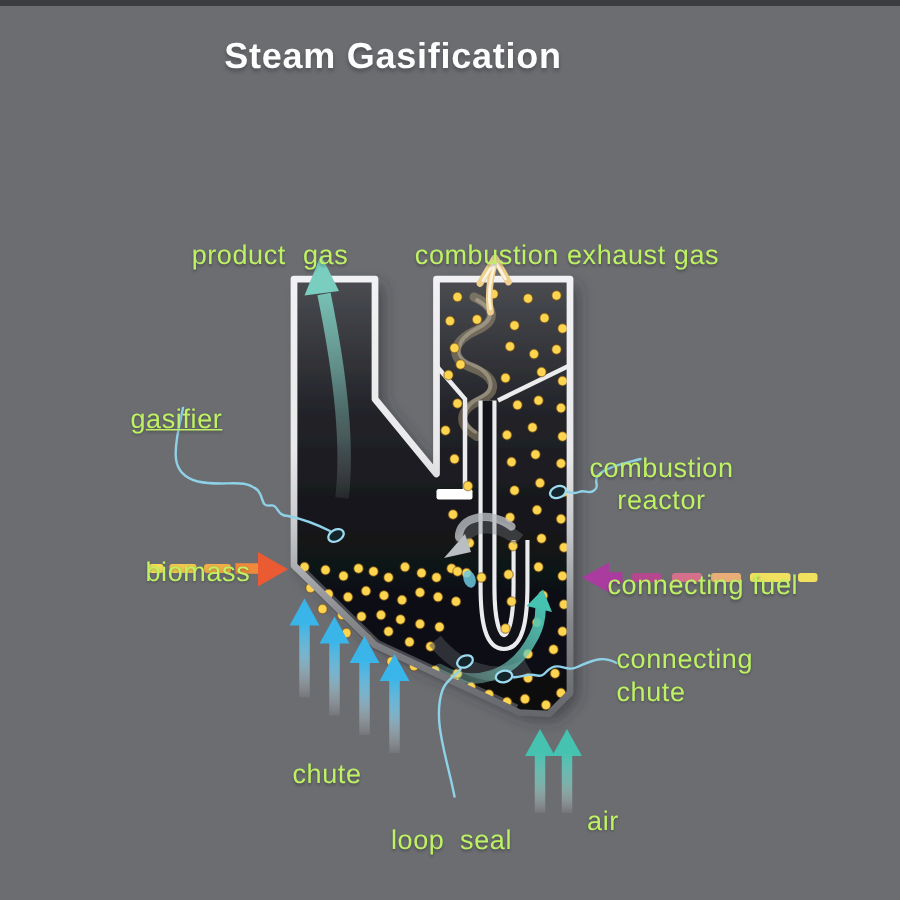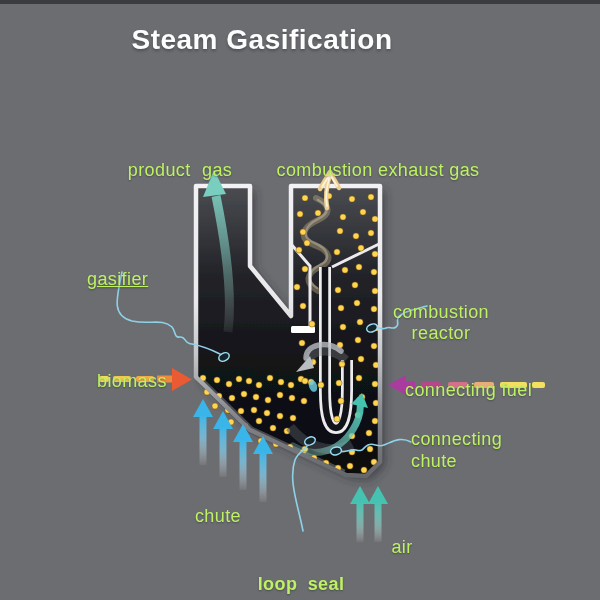--- a/index.html
+++ b/index.html
@@ -1,21 +1,21 @@
 <!DOCTYPE html>
 <html style="--background: #6b6d71; --vessel-dark: #121318; --outline-white: #ededef; --particle-yellow: #ffd54f; --steam-blue: #39b5e9; --air-teal: #46c2b1; --product-gas-teal: #79cec0; --exhaust-cream: #eecf8e; --biomass-orange: #ea5a33; --biomass-yellow: #f3df58; --fuel-magenta: #a93c9e; --fuel-yellow: #f2e15e; --leader-blue: #8fd2e8;"><head>
 <meta charset="utf-8">
 <style>
   html,body{margin:0;padding:0;background:#4a4b4e;}
   .canvas{position:relative;width:600px;height:600px;overflow:hidden;
           background:var(--background,#6b6d71);
           font-family:"Liberation Sans",sans-serif;}
   .top-strip{position:absolute;top:0;left:0;width:600px;height:4px;background:#3b3c40;}
   .title{position:absolute;top:24px;left:32px;width:460px;margin:0;text-align:center;
-         font-size:28px;font-weight:700;letter-spacing:.5px;color:#fdfdfe;
+         font-size:24px;font-weight:700;letter-spacing:.5px;color:#fdfdfe;
          text-shadow:0 2px 3px rgba(0,0,0,.28);}
   .lbl{position:absolute;color:#bef264;font-size:18px;font-weight:400;letter-spacing:.4px;
        text-shadow:0 1px 2px rgba(0,0,0,.32);white-space:nowrap;margin-top:20px;}
   .center{text-align:center;}
   .right{text-align:center;}
   svg{position:absolute;top:0;left:0;}
   .dot{fill:var(--particle-yellow,#ffd54f);stroke:rgba(120,80,20,.5);stroke-width:1;}
   .leader{fill:none;stroke:var(--leader-blue,#8fd2e8);stroke-width:1.6;stroke-linecap:round;}
   .marker{fill:#14242b;stroke:#9ddcf0;stroke-width:1.5;}
   .wline{fill:none;stroke:#ececee;stroke-linecap:butt;}
@@ -282,15 +282,15 @@
   <div class="lbl right" style="left:390px;top:282px;width:102px;line-height:20.5px;">
     <div>combustion</div>
     <div>reactor</div>
   </div>
   <div class="lbl center" style="left:405px;top:360px;width:125px;">connecting fuel</div>
   <div class="lbl" style="left:411px;top:409px;line-height:21.5px;">
     <div>connecting</div>
     <div>chute</div>
   </div>
   <div class="lbl center" style="left:188px;top:486px;width:60px;">chute</div>
-  <div class="lbl center" style="left:256px;top:554px;width:90px;word-spacing:5px;font-weight:bold;">loop seal</div>
+  <div class="lbl center" style="left:256px;top:530px;width:90px;word-spacing:5px;">loop seal</div>
   <div class="lbl center" style="left:383px;top:517px;width:38px;">air</div>
 </div>
 
 </body></html>

